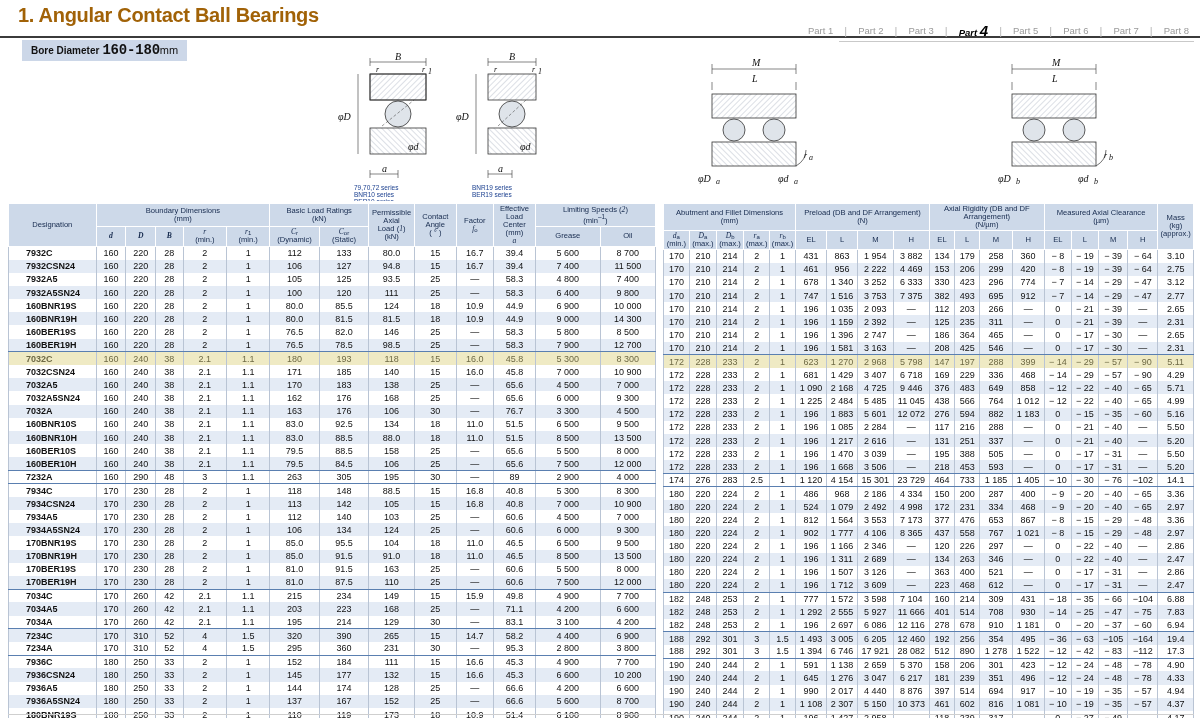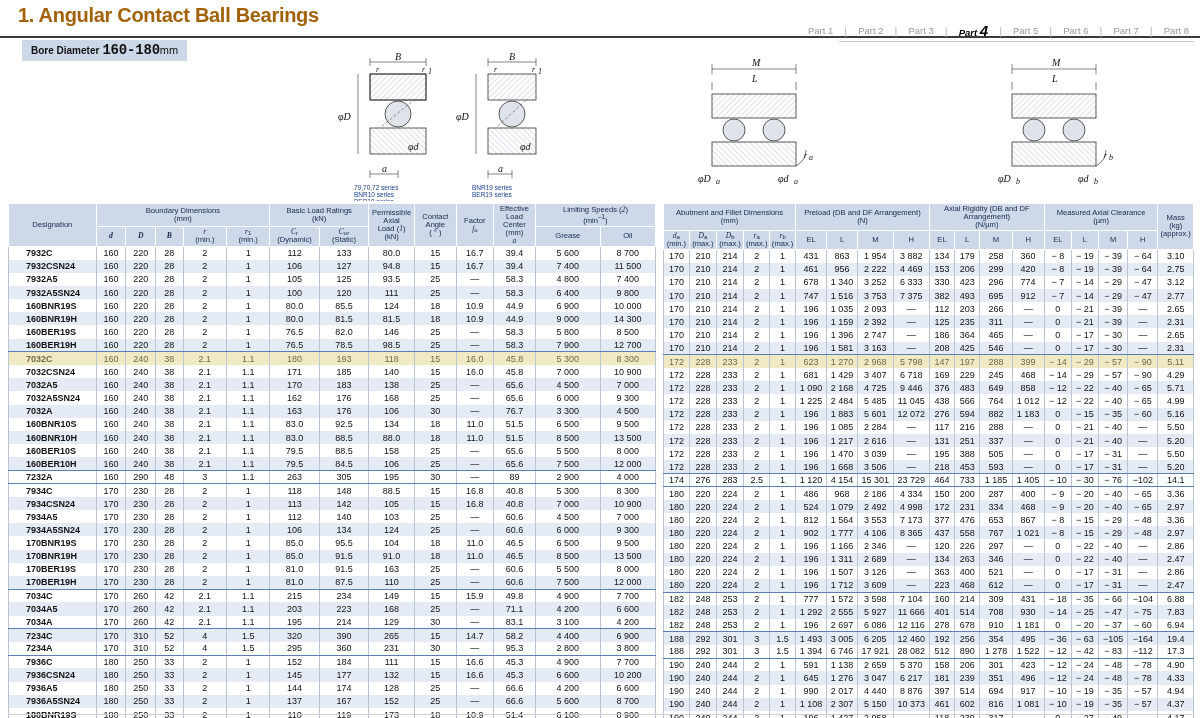--- a/index.html
+++ b/index.html
@@ -1043,21 +1043,21 @@
           <td>228</td>
           <td>233</td>
           <td>2</td>
           <td>1</td>
           <td>681</td>
           <td>1 429</td>
           <td>3 407</td>
           <td>6 718</td>
           <td>169</td>
           <td>229</td>
-          <td>245</td>
+          <td>336</td>
           <td>468</td>
           <td>− 14</td>
           <td>− 29</td>
           <td>− 57</td>
           <td>− 90</td>
           <td>4.29</td>
         </tr>
         <tr class="alt">
           <td>172</td>
           <td>228</td>

